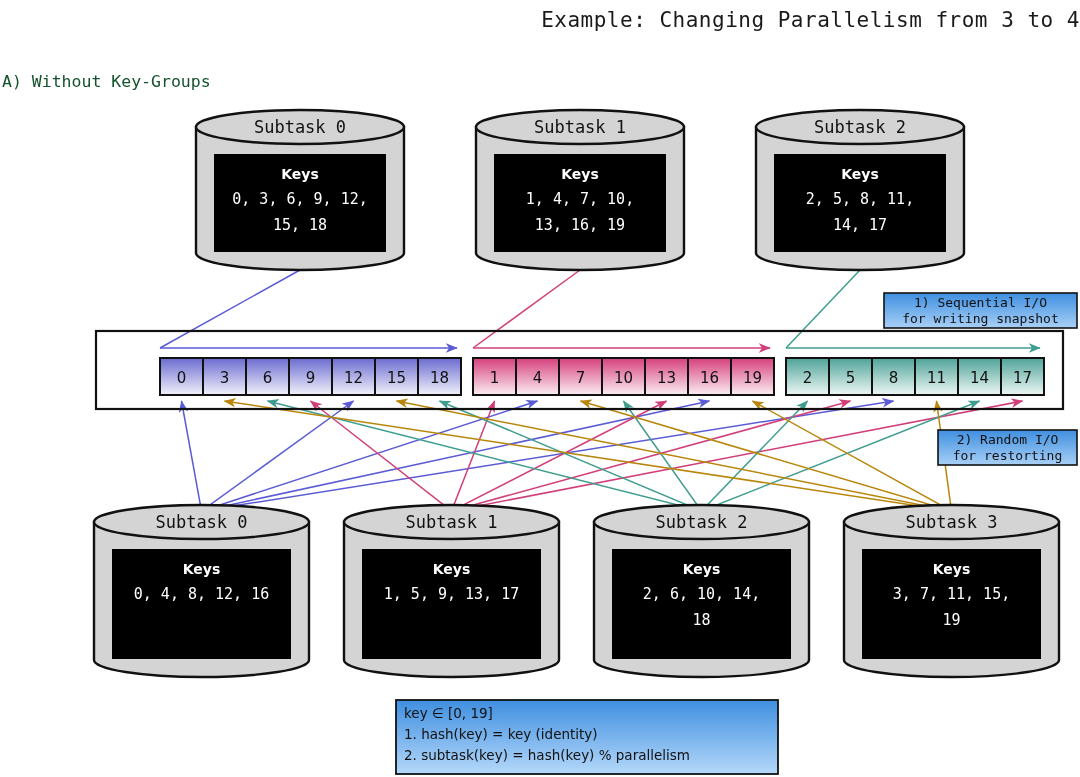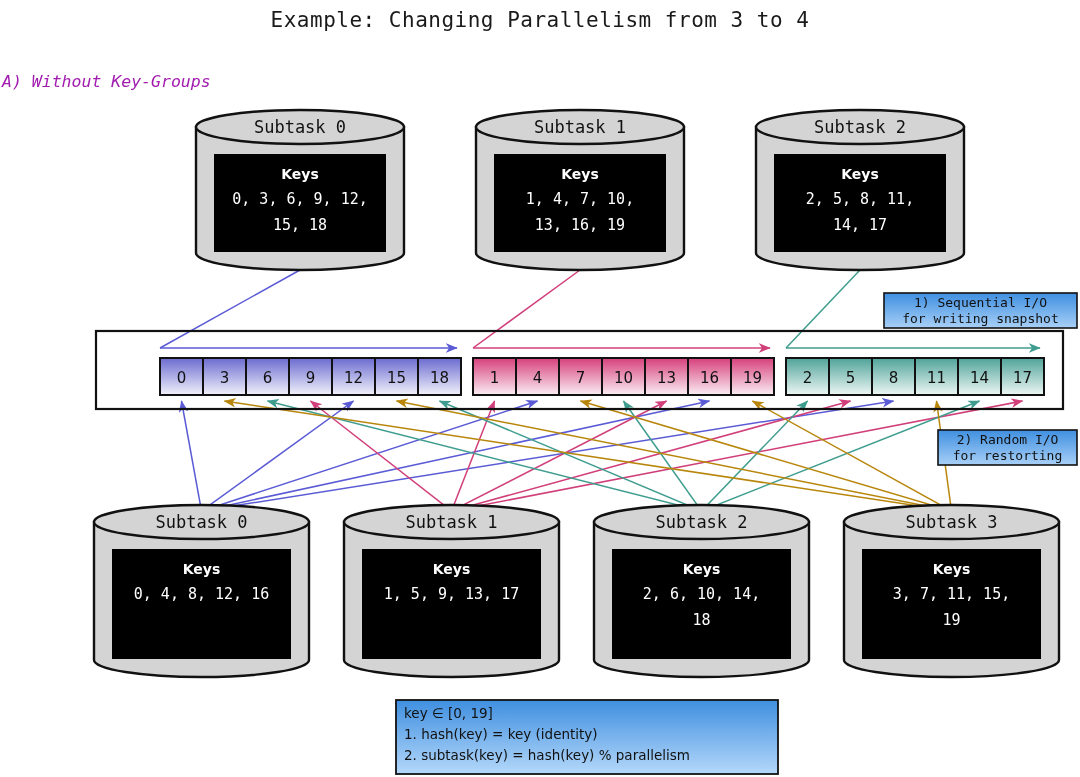--- a/index.html
+++ b/index.html
@@ -1,20 +1,20 @@
 <!DOCTYPE html>
 <html><head>
 <meta charset="utf-8">
 <style>
   html,body{margin:0;padding:0;background:#ffffff;}
   body{width:1080px;height:777px;position:relative;overflow:hidden;
        font-family:"DejaVu Sans Mono","Liberation Mono",monospace;}
-  #title{position:absolute;left:0;top:8px;width:1080px;text-align:center;
+  #title{position:absolute;left:0;top:8px;width:1080px;text-align:right;
          font-size:21px;color:#1a1a1a;letter-spacing:0.5px;}
-  #section-label{position:absolute;left:2px;top:72px;font-size:16.5px;color:#a21caf;font-style:italic;}
+  #section-label{position:absolute;left:2px;top:72px;font-size:16.5px;color:#14532d;}
   #dfs-label{position:absolute;left:985px;top:363px;font-size:19px;
              font-family:"DejaVu Sans","Liberation Sans",sans-serif;color:#111;}
   svg{position:absolute;left:0;top:0;}
   .cyl-title{font-family:"DejaVu Sans Mono","Liberation Mono",monospace;
              font-size:17px;fill:#111;text-anchor:middle;}
   .keys-head{font-family:"DejaVu Sans","Liberation Sans",sans-serif;
              font-size:14px;font-weight:bold;fill:#ffffff;text-anchor:middle;}
   .keys-line{font-family:"DejaVu Sans Mono","Liberation Mono",monospace;
              font-size:15px;fill:#ffffff;text-anchor:middle;}
   .cell-txt{font-family:"DejaVu Sans","Liberation Sans",sans-serif;

